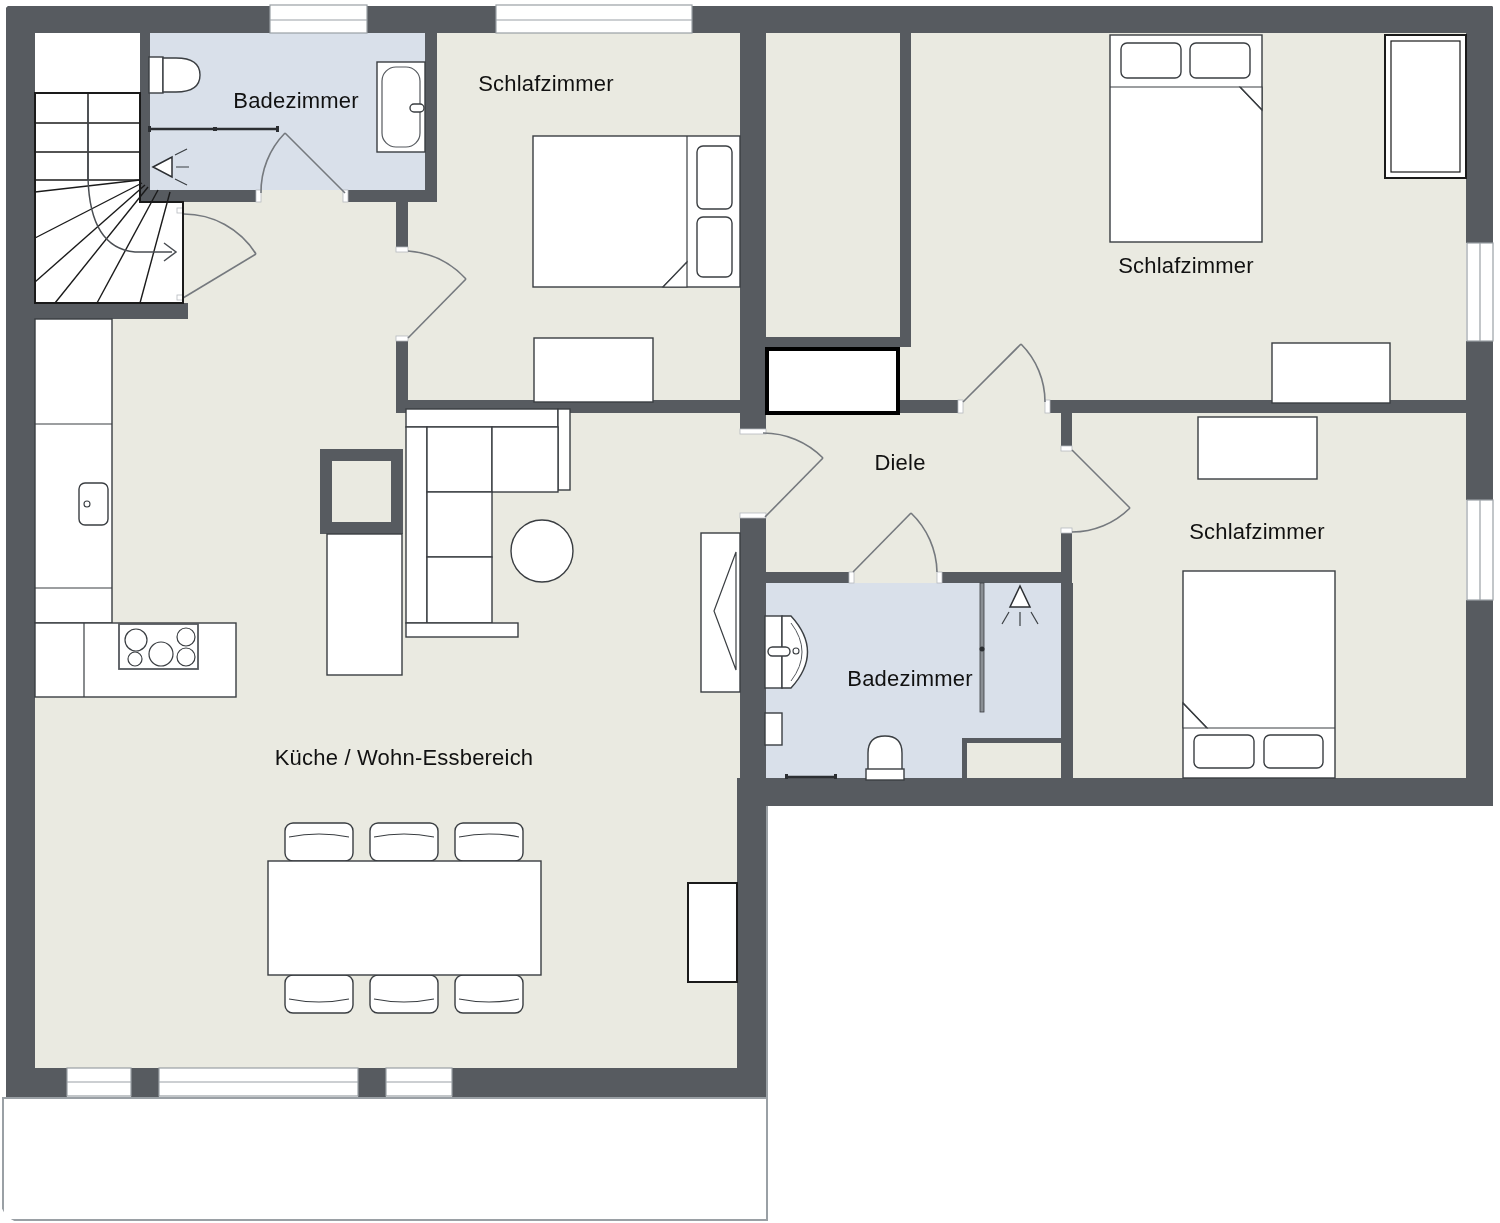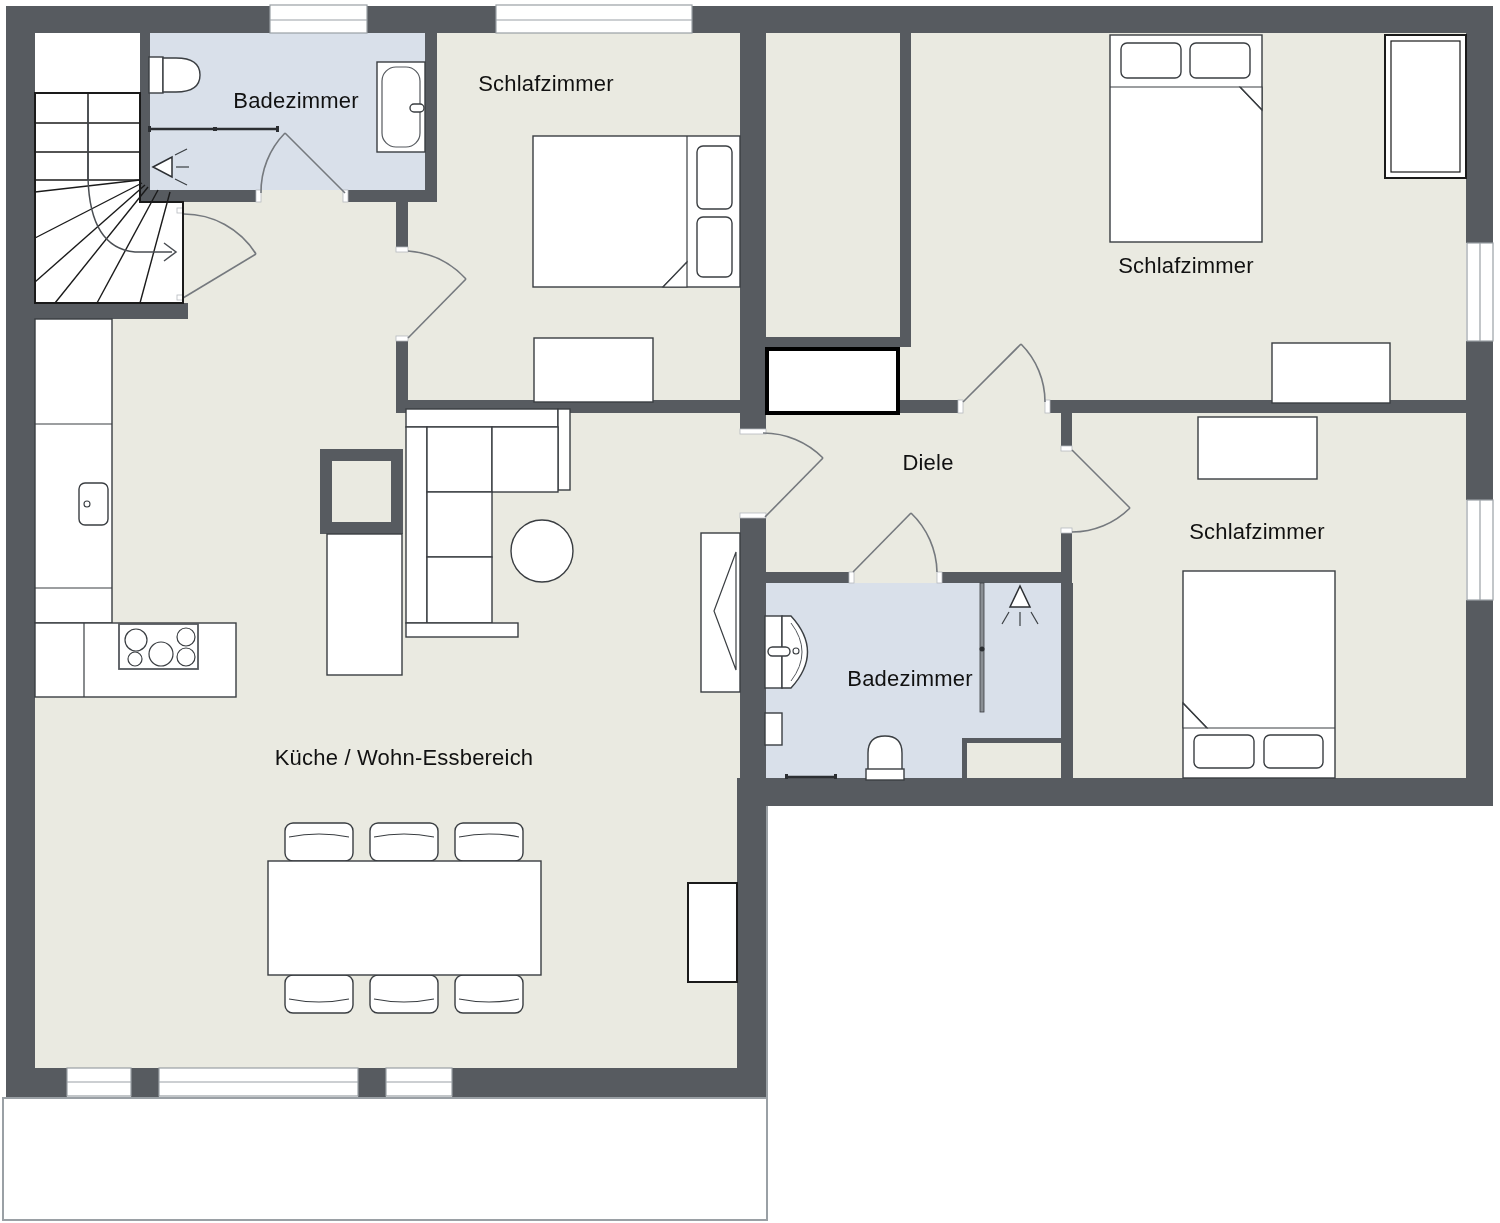--- a/index.html
+++ b/index.html
@@ -1,17 +1,17 @@
 <!DOCTYPE html>
 <html style="--wall: #575b60; --floor: #eaeae1; --bathroom_floor: #d9e0ea; --outline: #1a1a1a; --furniture_stroke: #3a3e42; --door: #75797e; --window_frame: #9aa0a5; --terrace_border: #9aa0a5; --label: #111111; --background: #ffffff;"><head>
 <meta charset="utf-8">
 <style>
   html,body{margin:0;padding:0;background:#fff;}
   .plan{position:relative;width:1500px;height:1223px;background:var(--background,#fff);
-        font-family:"Liberation Sans", sans-serif;overflow:hidden;}
+        font-family:"Liberation Sans", sans-serif;overflow:hidden;border-radius:24px;}
   .plan svg{position:absolute;left:0;top:0;}
   .room-label{position:absolute;transform:translate(-50%,-50%);font-size:22px;
         color:var(--label,#111);white-space:nowrap;letter-spacing:.2px;}
   
   .wall{fill:var(--wall,#575b60);}
   .floor{fill:var(--floor,#eaeae1);}
   .bath{fill:var(--bathroom_floor,#d9e0ea);}
   .white{fill:#fff;}
   .furn{fill:#fff;stroke:var(--furniture_stroke,#3a3e42);stroke-width:1.4;}
   .furnB{fill:#fff;stroke:var(--outline,#1a1a1a);stroke-width:2;}
@@ -339,17 +339,17 @@
             <path class="ln" d="M459,999 Q489,1005 519,999"></path>
           </g>
       <rect class="furn" x="268" y="861" width="273" height="114" stroke-width="2"></rect>
         </g>
   </g>
 </svg>
 
   <div class="room-label" style="left:296px;top:101px;">Badezimmer</div>
   <div class="room-label" style="left:546px;top:84px;">Schlafzimmer</div>
   <div class="room-label" style="left:1186px;top:266px;">Schlafzimmer</div>
-  <div class="room-label" style="left:900px;top:463px;margin-left:28px;">Diele</div>
+  <div class="room-label" style="left:900px;top:463px;">Diele</div>
   <div class="room-label" style="left:1257px;top:532px;">Schlafzimmer</div>
   <div class="room-label" style="left:910px;top:679px;">Badezimmer</div>
   <div class="room-label" style="left:404px;top:758px;text-align:right;">Küche / Wohn-Essbereich</div>
 </div>
 
 </body></html>

